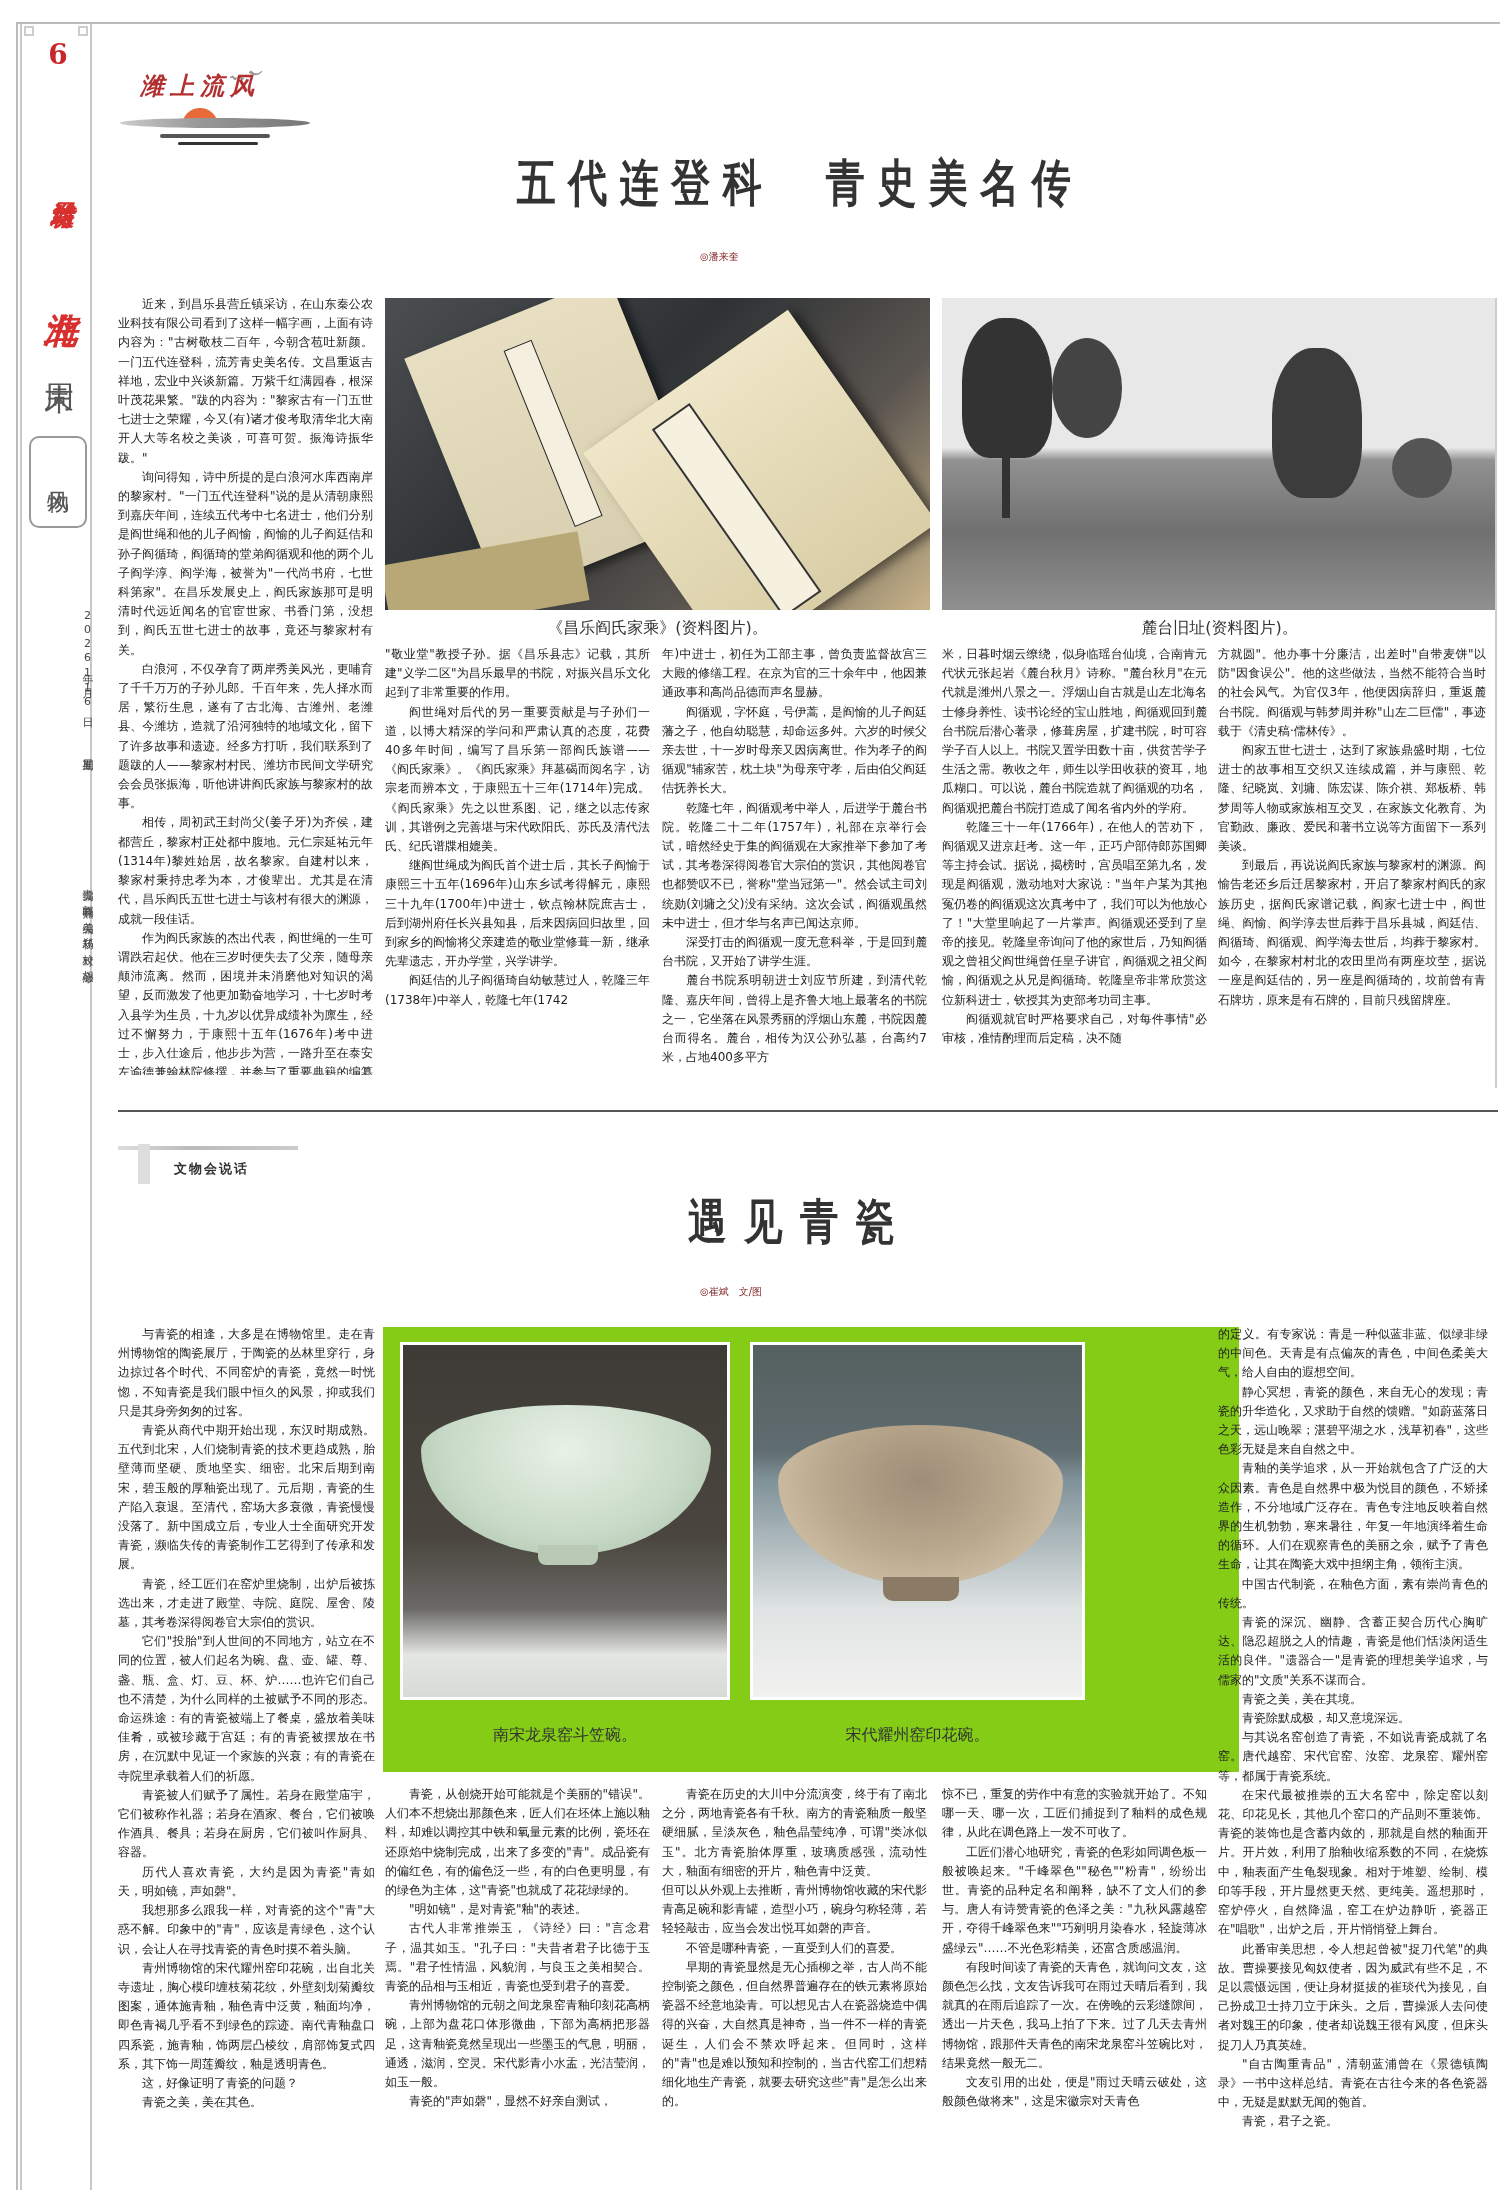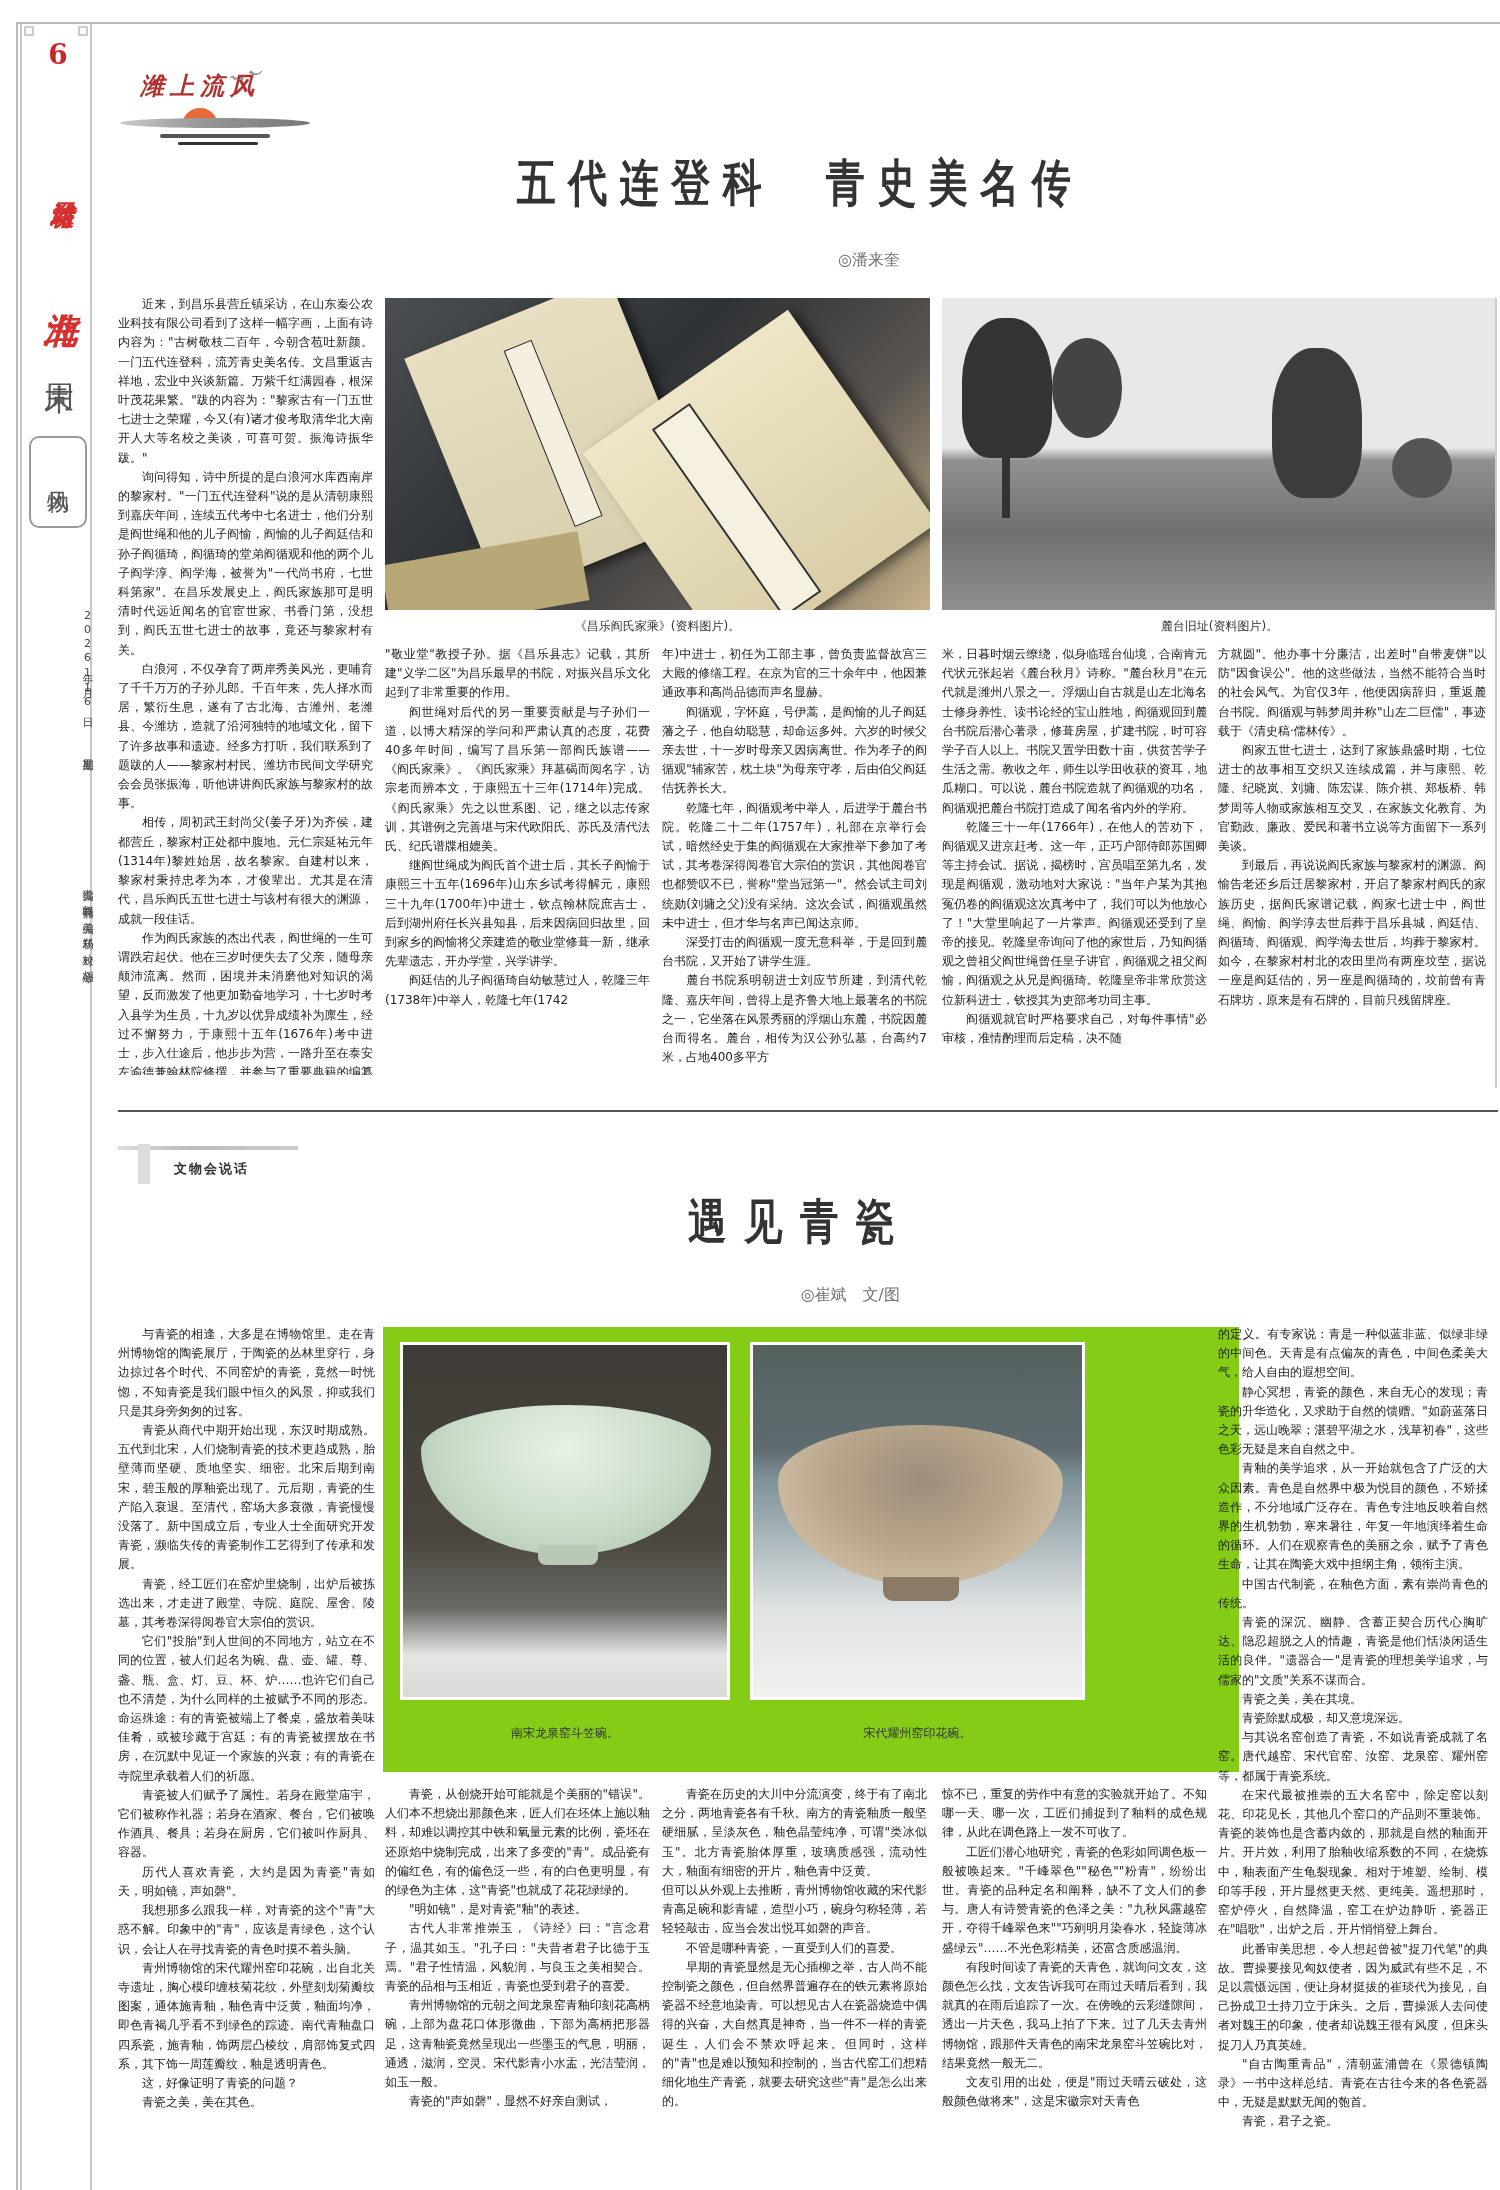--- a/index.html
+++ b/index.html
@@ -14,25 +14,25 @@
 .sidebar .section-badge{position:absolute;top:412px;left:7px;width:58px;height:92px;border:2px solid #999;border-radius:10px;text-align:center;color:#555;font-family:"DejaVu Serif",serif;font-size:22px;line-height:30px;padding-top:14px}
 .sidebar .vert{position:absolute;left:0;width:72px;text-align:center;writing-mode:vertical-rl;text-orientation:upright;font-size:11px;color:#444;letter-spacing:1px}
 .masthead{position:absolute;left:120px;top:30px;width:200px;height:120px}
 .masthead .logo-title{position:absolute;left:20px;top:40px;color:#b23030;font-family:"DejaVu Serif",serif;font-size:24px;font-weight:bold;font-style:italic;letter-spacing:6px}
 .masthead .sun{position:absolute;left:62px;top:78px;width:36px;height:18px;background:#e86a3a;border-radius:18px 18px 0 0}
 .masthead .mount{position:absolute;left:0;top:88px;width:190px;height:10px;background:linear-gradient(90deg,#ccc,#999 40%,#777);border-radius:50%}
 .masthead .wave1{position:absolute;left:40px;top:104px;width:110px;height:4px;background:#555;border-radius:2px}
 .masthead .wave2{position:absolute;left:58px;top:112px;width:80px;height:3px;background:#333;border-radius:2px}
 .masthead .birds{position:absolute;left:110px;top:36px;color:#999;font-size:14px}
 .h1{position:absolute;left:410px;top:150px;width:780px;text-align:center;font-family:"DejaVu Sans",sans-serif;font-size:50px;color:#333;letter-spacing:16px;font-weight:bold;transform:scaleX(.78);transform-origin:center}
-.byline{position:absolute;font-size:16px;color:#737373;text-align:right}
+.byline{position:absolute;font-size:10px;color:#7f1d1d;text-align:left}
 .col{position:absolute;font-size:12px;line-height:19.2px;color:#222;text-align:justify;overflow:hidden}
 .col p{text-indent:2em}
 .photo{position:absolute;overflow:hidden}
-.caption{position:absolute;text-align:center;font-size:12px;color:#333}
+.caption{position:absolute;text-align:center;font-size:16px;color:#333}
 .rule{position:absolute;background:#555}
 .ceramic-panel{position:absolute;left:383px;top:1327px;width:856px;height:445px;background:#84cc16}
 .h2{position:absolute;left:600px;top:1190px;width:400px;text-align:center;font-size:48px;color:#333;letter-spacing:22px;font-weight:bold;transform:scaleX(.8)}
 .sec-tag{position:absolute;left:118px;top:1140px;width:200px;height:50px}
 .sec-tag .bar{position:absolute;left:20px;top:4px;width:12px;height:40px;background:#ddd}
 .sec-tag .roof{position:absolute;left:0;top:6px;width:180px;height:4px;background:linear-gradient(90deg,#ddd,#bbb 40%,#ccc)}
 .sec-tag .text{position:absolute;left:56px;top:20px;font-family:"DejaVu Serif",serif;font-size:13px;font-weight:bold;color:#333;letter-spacing:2px}
 </style>
 </head>
 <body>

